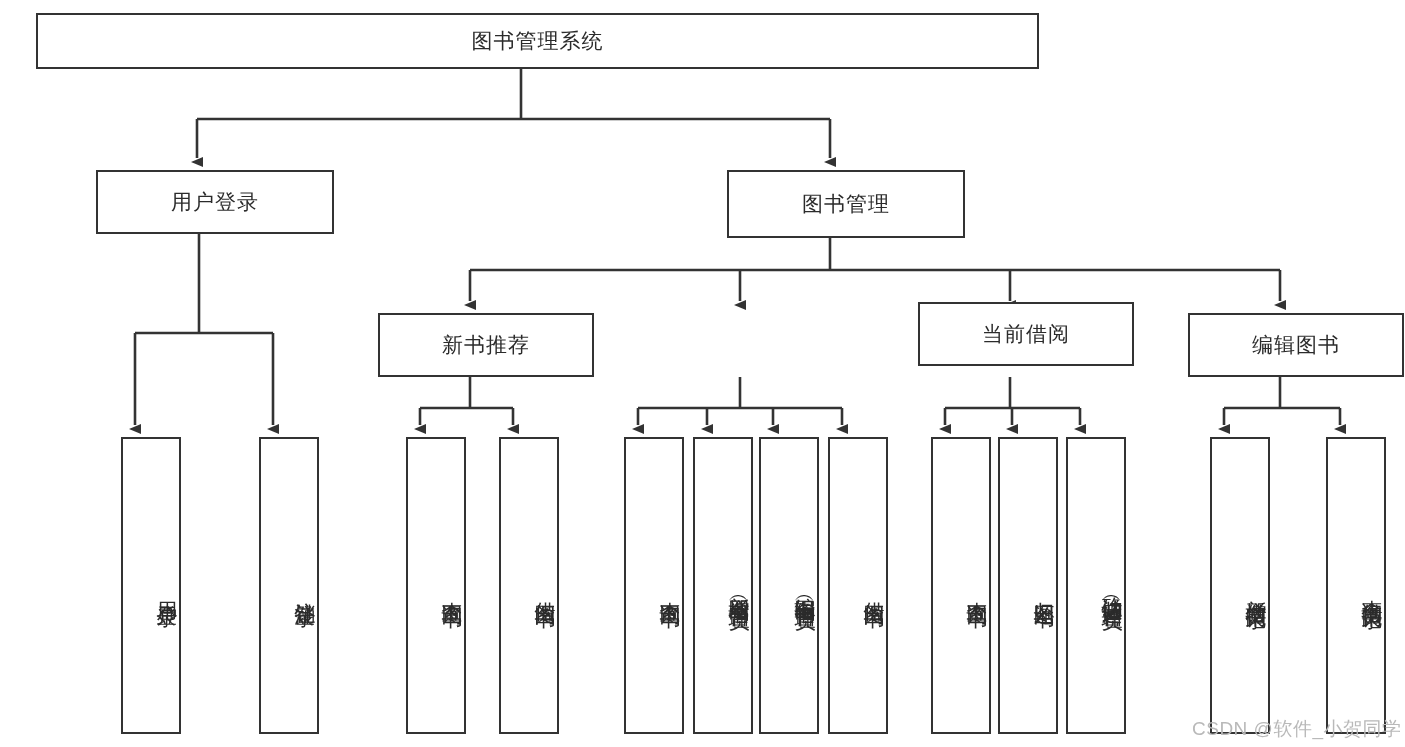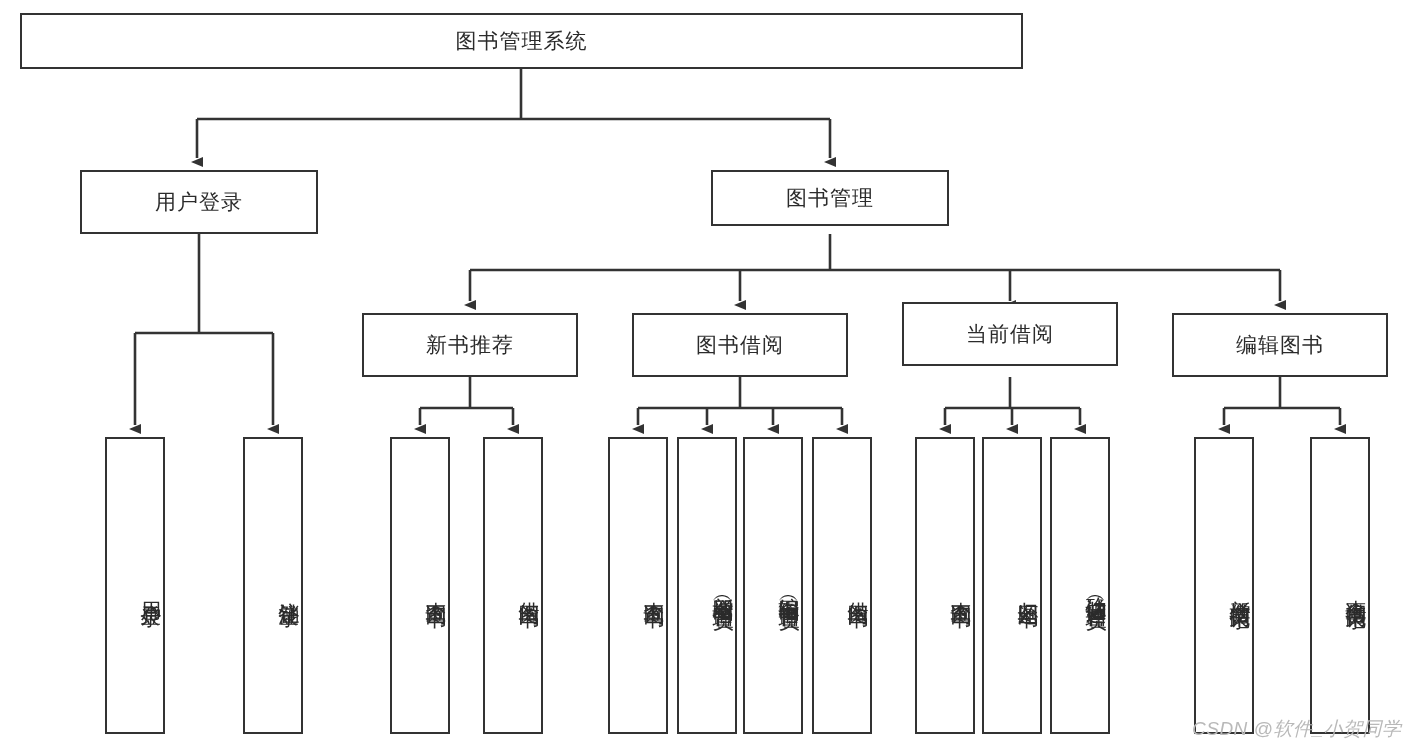--- a/index.html
+++ b/index.html
@@ -28,20 +28,21 @@
   }
   .node {
     position: absolute;
     box-sizing: border-box;
     border: 2px solid #333333;
     background: #ffffff;
     display: flex;
     align-items: center;
     justify-content: center;
     text-align: center;
+    margin-left: 16px;
   }
   .node.h {
     font-size: 21px;
     letter-spacing: 1px;
     line-height: 1.1;
   }
   .node.v {
     writing-mode: vertical-rl;
     text-orientation: upright;
     font-size: 21px;
@@ -57,21 +58,20 @@
   .node.v .lbl {
     writing-mode: vertical-rl;
     text-orientation: upright;
   }
   .watermark {
     position: absolute;
     font-size: 19px;
     color: #b9b9b9;
     white-space: nowrap;
     letter-spacing: 0.5px;
-    font-style: italic;
   }
 </style>
 </head>
 <body>
 
 <div id="canvas">
 
   <svg class="edges" viewBox="0 0 1405 747">
     <defs>
       <marker id="arrow" markerWidth="10" markerHeight="12" refX="1" refY="6" orient="auto" markerUnits="userSpaceOnUse">
@@ -123,29 +123,26 @@
     </g>
   </svg>
 
   <div class="node h" id="node-root" style="left: 20px; top: 13px; width: 1003px; height: 56px;">
     <span class="lbl">图书管理系统</span>
   </div>
 
   <div class="node h" id="node-user-login" style="left: 80px; top: 170px; width: 238px; height: 64px;">
     <span class="lbl">用户登录</span>
   </div>
-  <div class="node h" id="node-book-manage" style="left: 711px; top: 170px; width: 238px; height: 56px;">
+  <div class="node h" id="node-book-manage" style="left: 711px; top: 170px; width: 238px; height: 68px;">
     <span class="lbl">图书管理</span>
   </div>
 
   <div class="node h" id="node-new-book-rec" style="left: 362px; top: 313px; width: 216px; height: 64px;">
     <span class="lbl">新书推荐</span>
-  </div>
-  <div class="node h" id="node-book-borrow" style="left: 632px; top: 313px; width: 216px; height: 64px;">
-    <span class="lbl">图书借阅</span>
   </div>
   <div class="node h" id="node-current-borrow" style="left: 902px; top: 302px; width: 216px; height: 64px;">
     <span class="lbl">当前借阅</span>
   </div>
   <div class="node h" id="node-borrow-record" style="left: 1172px; top: 313px; width: 216px; height: 64px;">
     <span class="lbl">编辑图书</span>
   </div>
 
   <div class="node v" id="node-leaf-user-login" style="left: 105px; top: 437px; width: 60px; height: 297px;">
     <span class="lbl">用户登录</span>

